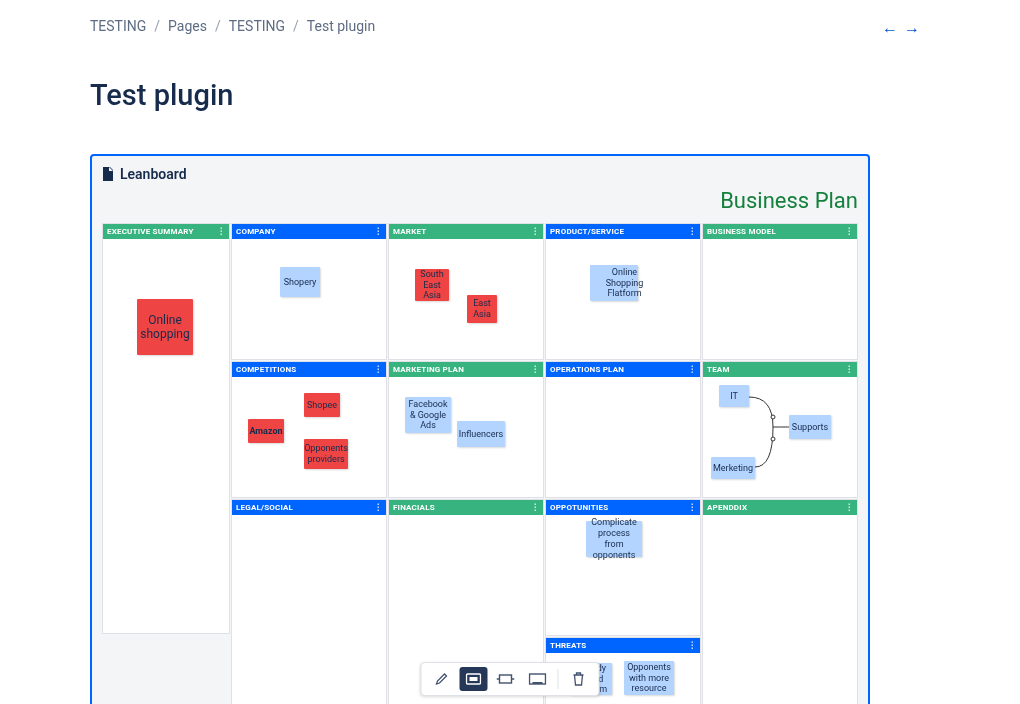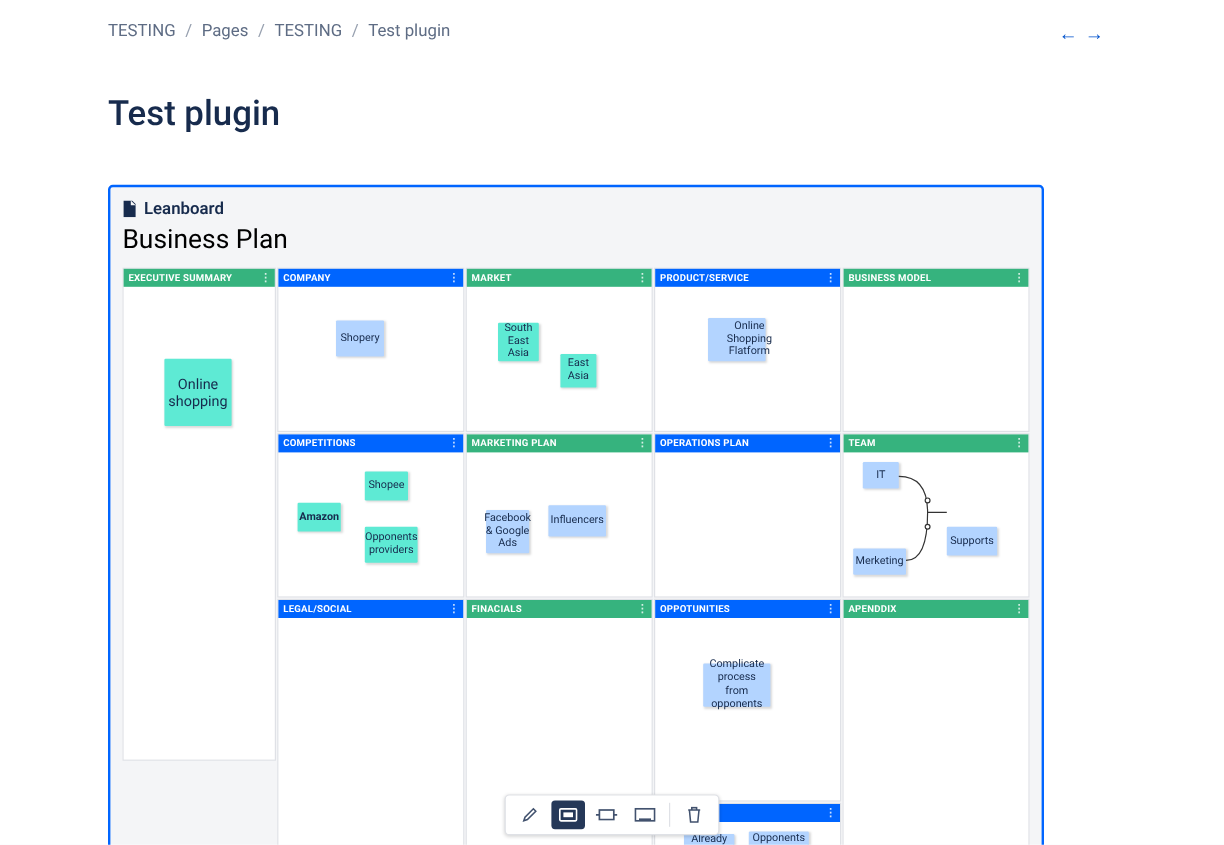--- a/index.html
+++ b/index.html
@@ -7,36 +7,36 @@
   .page { width: 1020px; height: 704px; position: relative; padding: 18px 90px 0 90px; }
   .breadcrumb { display: flex; align-items: flex-start; gap: 8px; font-size: 14px; color: #5e6c84; }
   .breadcrumb a { color: #5e6c84; text-decoration: none; }
   .breadcrumb .sep { color: #97a0af; }
   .top-actions { position: absolute; top: 18px; right: 100px; display: flex; gap: 6px; }
   .top-actions span { color: #0052cc; font-size: 16px; font-weight: bold; }
   .page-title { font-size: 29px; font-weight: 500; color: #172b4d; margin-top: 44px; margin-bottom: 42px; }
   .panel { border: 2px solid #0065ff; border-radius: 4px; background: #f4f5f7; padding: 10px 10px 14px 10px; position: relative; width: 780px; }
   .panel-header { display: flex; align-items: center; gap: 6px; font-size: 14px; font-weight: 600; color: #172b4d; margin-bottom: 6px; }
   .panel-header .doc-icon { width: 12px; height: 14px; }
-  .board-title { text-align: left; font-size: 22px; color: #000000; font-weight: 400; margin-bottom: 10px; }
+  .board-title { text-align: right; font-size: 22px; color: #15803d; font-weight: 400; margin-bottom: 10px; }
   .board { display: flex; gap: 1px; }
   .left-col { width: 128px; }
   .right-cols { flex: 1; display: grid; grid-template-columns: repeat(4, 1fr); gap: 1px; }
   .section { background: #fff; border: 1px solid #dfe1e6; position: relative; }
   .sec-header { font-size: 8px; font-weight: 700; color: #fff; padding: 3px 4px; text-transform: uppercase; position: relative; letter-spacing: 0.2px; }
   .sec-header.green { background: #36b37e; }
   .sec-header.blue { background: #0065ff; }
   .sec-header .menu { position: absolute; right: 3px; top: 2px; font-size: 9px; opacity: 0.8; }
   .sec-body { position: relative; min-height: 120px; }
   .left-col .sec-body { min-height: 394px; }
   .row-h .sec-body { height: 120px; }
   .row2-h .sec-body { height: 120px; }
   .row3 .sec-body { height: 50px; }
   .note { position: absolute; font-size: 9px; text-align: center; display: flex; align-items: center; justify-content: center; padding: 3px; border-radius: 1px; box-shadow: 1px 1px 2px rgba(0,0,0,0.15); line-height: 1.2; }
-  .note.green { background: #5eead4; }
+  .note.green { background: #ef4444; }
   .note.blue { background: #b3d4ff; }
   .note.big { width: 56px; height: 56px; font-size: 12px; }
   .oppo .sec-body { height: 50px; }
   .svg-conn { position: absolute; top: 0; left: 0; pointer-events: none; }
   .toolbar { position: absolute; left: 50%; transform: translateX(-50%); bottom: 8px; background: #fff; border: 1px solid #dfe1e6; border-radius: 4px; box-shadow: 0 1px 3px rgba(0,0,0,0.15); display: flex; align-items: center; padding: 4px 6px; gap: 4px; }
   .tb-btn { width: 28px; height: 24px; display: flex; align-items: center; justify-content: center; border-radius: 3px; cursor: pointer; }
   .tb-btn.active { background: #253858; color: #fff; }
   .tb-sep { width: 1px; height: 20px; background: #dfe1e6; margin: 0 2px; }
   .threats-sec { margin-top: 1px; }
 </style>
@@ -110,33 +110,33 @@
           <div class="sec-header blue"><span>COMPETITIONS</span><span class="menu">⋮</span></div>
           <div class="sec-body">
             <div class="note green" style="left:72px; top:16px; width:36px; height:24px;">Shopee</div>
             <div class="note green" style="left:16px; top:42px; width:36px; height:24px;font-weight:bold;">Amazon</div>
             <div class="note green" style="left:72px; top:62px; width:44px; height:30px;">Opponents providers</div>
           </div>
         </div>
         <div class="section row2-h">
           <div class="sec-header green"><span>MARKETING PLAN</span><span class="menu">⋮</span></div>
           <div class="sec-body">
-            <div class="note blue" style="left:16px; top:20px; width:36px; height:36px;margin-top:28px;">Facebook &amp; Google Ads</div>
+            <div class="note blue" style="left:16px; top:20px; width:46px; height:36px;">Facebook &amp; Google Ads</div>
             <div class="note blue" style="left:68px; top:44px; width:48px; height:26px;">Influencers</div>
           </div>
         </div>
         <div class="section row2-h">
           <div class="sec-header blue"><span>OPERATIONS PLAN</span><span class="menu">⋮</span></div>
           <div class="sec-body"></div>
         </div>
         <div class="section row2-h">
           <div class="sec-header green"><span>TEAM</span><span class="menu">⋮</span></div>
           <div class="sec-body">
             <div class="note blue" style="left:16px; top:8px; width:30px; height:22px;">IT</div>
-            <div class="note blue" style="left:86px; top:38px; width:42px; height:24px;margin-top:24px;">Supports</div>
+            <div class="note blue" style="left:86px; top:38px; width:42px; height:24px;">Supports</div>
             <div class="note blue" style="left:8px; top:80px; width:44px; height:22px;">Merketing</div>
             <svg class="svg-conn" width="150" height="120">
               <path d="M46 20 Q70 20 70 50 Q70 90 52 90" stroke="#333" fill="none" stroke-width="1"></path>
               <circle cx="70" cy="40" r="2" fill="#fff" stroke="#333"></circle>
               <path d="M70 50 Q84 50 86 50" stroke="#333" fill="none" stroke-width="1"></path>
               <circle cx="70" cy="62" r="2" fill="#fff" stroke="#333"></circle>
             </svg>
           </div>
         </div>
 
@@ -144,21 +144,21 @@
           <div class="sec-header blue"><span>LEGAL/SOCIAL</span><span class="menu">⋮</span></div>
           <div class="sec-body" style="height:112px;"></div>
         </div>
         <div class="section row3">
           <div class="sec-header green"><span>FINACIALS</span><span class="menu">⋮</span></div>
           <div class="sec-body" style="height:112px;"></div>
         </div>
         <div>
           <div class="section oppo">
             <div class="sec-header blue"><span>OPPOTUNITIES</span><span class="menu">⋮</span></div>
-            <div class="sec-body" style="height:48px;margin-top:32px;">
+            <div class="sec-body" style="height:48px;">
               <div class="note blue" style="left:40px; top:6px; width:56px; height:36px;">Complicate process from opponents</div>
             </div>
           </div>
           <div class="section threats-sec">
             <div class="sec-header blue"><span>THREATS</span><span class="menu">⋮</span></div>
             <div class="sec-body" style="height:48px;">
               <div class="note blue" style="left:24px; top:10px; width:42px; height:32px;">Already based flatform</div>
               <div class="note blue" style="left:78px; top:8px; width:50px; height:34px;">Opponents with more resource</div>
             </div>
           </div>

